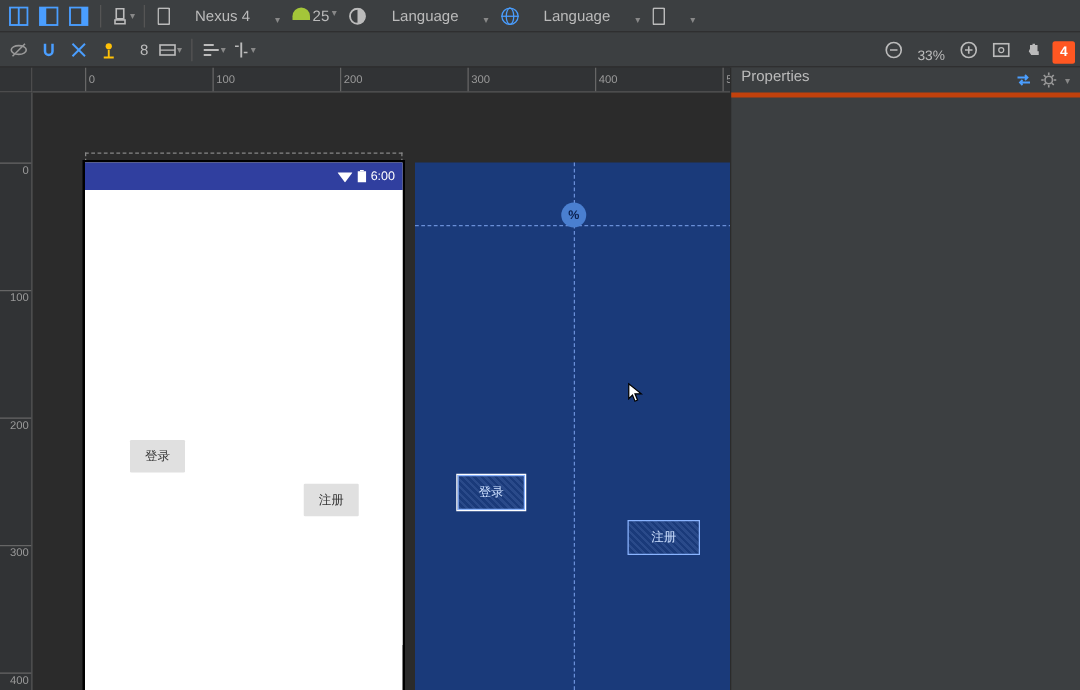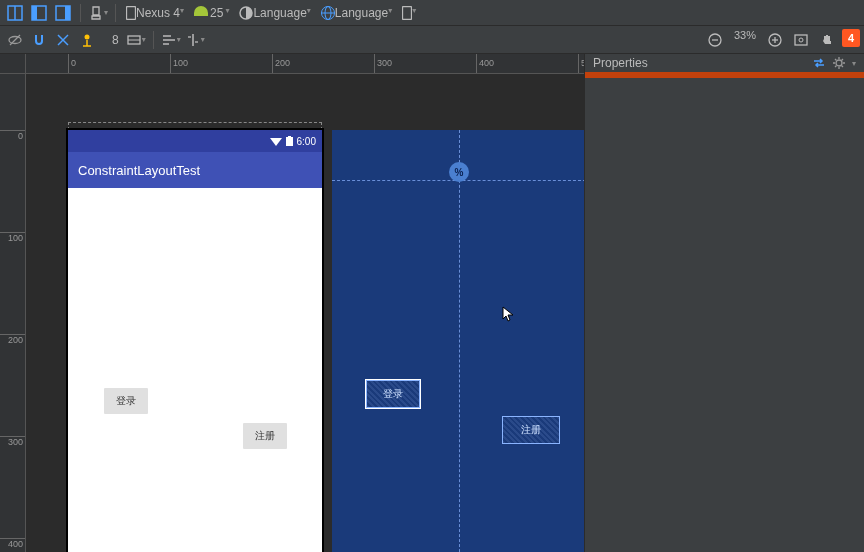--- a/index.html
+++ b/index.html
@@ -3,39 +3,39 @@
 <meta charset="utf-8">
 <style>
   * { margin: 0; padding: 0; box-sizing: border-box; font-family: -apple-system, "Segoe UI", sans-serif; }
   body { background: #3c3f41; width: 864px; height: 552px; overflow: hidden; color: #bbbbbb; font-size: 12px; }
 
   
   .toolbar { display: flex; align-items: center; height: 26px; background: #3c3f41; border-bottom: 1px solid #2b2b2b; padding: 0 4px; gap: 2px; }
   .tool-btn { display: flex; align-items: center; justify-content: center; width: 22px; height: 22px; cursor: pointer; color: #a9b7c6; }
   .tool-btn svg { display: block; }
   .tool-sep { width: 1px; height: 18px; background: #555; margin: 0 4px; }
-  .tool-label { display: flex; align-items: flex-start; gap: 0; color: #bbbbbb; font-size: 12px; padding: 0 4px; cursor: pointer; }
+  .tool-label { display: flex; align-items: flex-end; gap: 20px; color: #bbbbbb; font-size: 12px; padding: 0 4px; cursor: pointer; }
   .tool-label .arrow { font-size: 8px; color: #888; }
   .android-badge { display: flex; align-items: flex-start; gap: 2px; }
   .android-head { width: 14px; height: 10px; background: #a4c639; border-radius: 7px 7px 0 0; position: relative; }
   .globe { width: 14px; height: 14px; border: 1.5px solid #4a9eff; border-radius: 50%; position: relative; }
   .globe::before { content:""; position:absolute; left:50%; top:-1px; bottom:-1px; width:5px; transform:translateX(-50%); border:1.5px solid #4a9eff; border-radius:50%; }
   .globe::after { content:""; position:absolute; left:-1px; right:-1px; top:50%; height:0; border-top:1.5px solid #4a9eff; transform:translateY(-50%); }
 
   
   .toolbar2 { display:flex; align-items:center; height:28px; background:#3c3f41; border-bottom:1px solid #2b2b2b; padding:0 4px; gap:2px; }
-  .toolbar2-right { margin-left:auto; display:flex; align-items:flex-start; gap:4px; }
+  .toolbar2-right { margin-left:auto; display:flex; align-items:flex-end; gap:4px; }
   .warn-badge { background:#ff5722; color:#fff; width:18px; height:18px; display:flex; align-items:center; justify-content:center; font-size:11px; font-weight:bold; border-radius:2px; }
   .zoom-txt { font-size:11px; color:#bbbbbb; padding:0 4px; }
 
   
   .main { display:flex; height: calc(552px - 26px - 28px); }
   .design-area { flex:1; position:relative; background:#2b2b2b; overflow:hidden; }
   .properties { width:280px; background:#3c3f41; border-left:1px solid #2b2b2b; }
-  .prop-header { display:flex; align-items:center; height:24px; padding:0 8px; border-bottom:6px solid #c2410c; color:#bbbbbb; font-size:12px; }
+  .prop-header { display:flex; height:24px; padding:0 8px; border-bottom:4px solid #c2410c; color:#bbbbbb; font-size:12px; }
   .prop-header-right { margin-left:auto; display:flex; gap:6px; align-items:center; }
 
   
   .ruler-h { position:absolute; left:26px; right:0; top:0; height:20px; background:#313335; border-bottom:1px solid #555; }
   .ruler-v { position:absolute; left:0; top:20px; bottom:0; width:26px; background:#313335; border-right:1px solid #555; }
   .ruler-corner { position:absolute; left:0; top:0; width:26px; height:20px; background:#313335; border-right:1px solid #555; border-bottom:1px solid #555; }
   .ruler-h .tick { position:absolute; top:0; bottom:0; border-left:1px solid #666; font-size:9px; color:#999; padding-left:2px; line-height:18px; }
   .ruler-v .tick { position:absolute; left:0; right:0; border-top:1px solid #666; font-size:9px; color:#999; text-align:right; padding-right:2px; line-height:10px; }
 
   .canvas { position:absolute; left:26px; top:20px; right:0; bottom:0; }
@@ -229,23 +229,20 @@
       <div class="device">
         <div class="statusbar">
           <svg width="12" height="10">
               <path d="M0 2 L12 2 L6 10 Z" fill="#fff"></path>
             </svg>
           <svg width="7" height="10">
               <rect x="0" y="1" width="7" height="9" fill="#fff"></rect>
               <rect x="2" y="0" width="3" height="1" fill="#fff"></rect>
             </svg>
           <span>6:00</span>
-        </div>
-        <div class="appbar">
-          <span>ConstraintLayoutTest</span>
         </div>
         <div class="device-body">
           <div class="btn-preview" style="left:36px; top:200px">登录</div>
           <div class="btn-preview" style="left:175px; top:235px">注册</div>
         </div>
 
       </div>
 
       <div class="blueprint">
         <div class="bp-guide-h" style="top:50px"></div>

